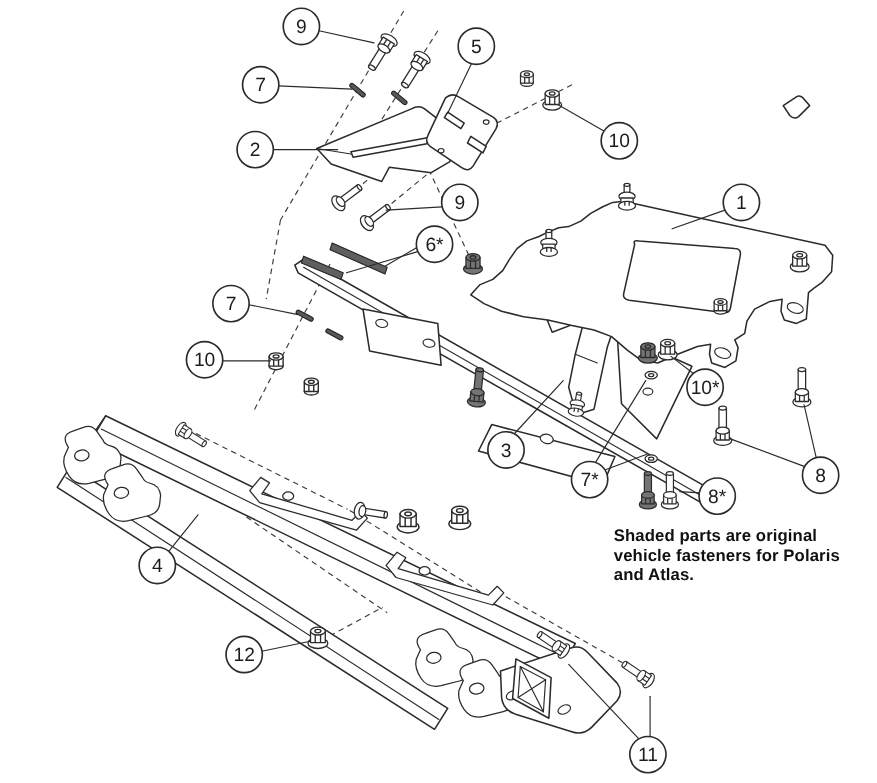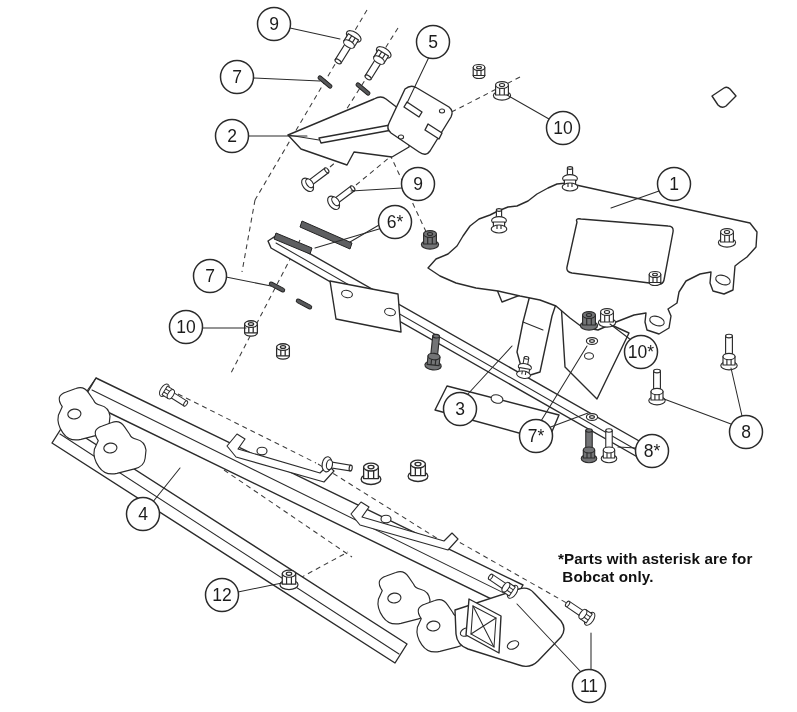--- a/index.html
+++ b/index.html
@@ -304,15 +304,16 @@
           <circle cx="222" cy="595" r="16.5"></circle>
           <text x="222" y="601">12</text>
         </g>
         <g class="callout">
           <circle cx="589" cy="686" r="16.5"></circle>
           <text x="589" y="692">11</text>
         </g>
       </g>
 </svg>
 
-<div class="note" style="left:558px;top:550px;">*Parts with asterisk are for
-&nbsp;Bobcat only.</div>
+<div class="note" style="left:558px;top:479px;">Shaded parts are original
+vehicle fasteners for Polaris
+and Atlas.</div>
 </div>
 
 </body></html>

